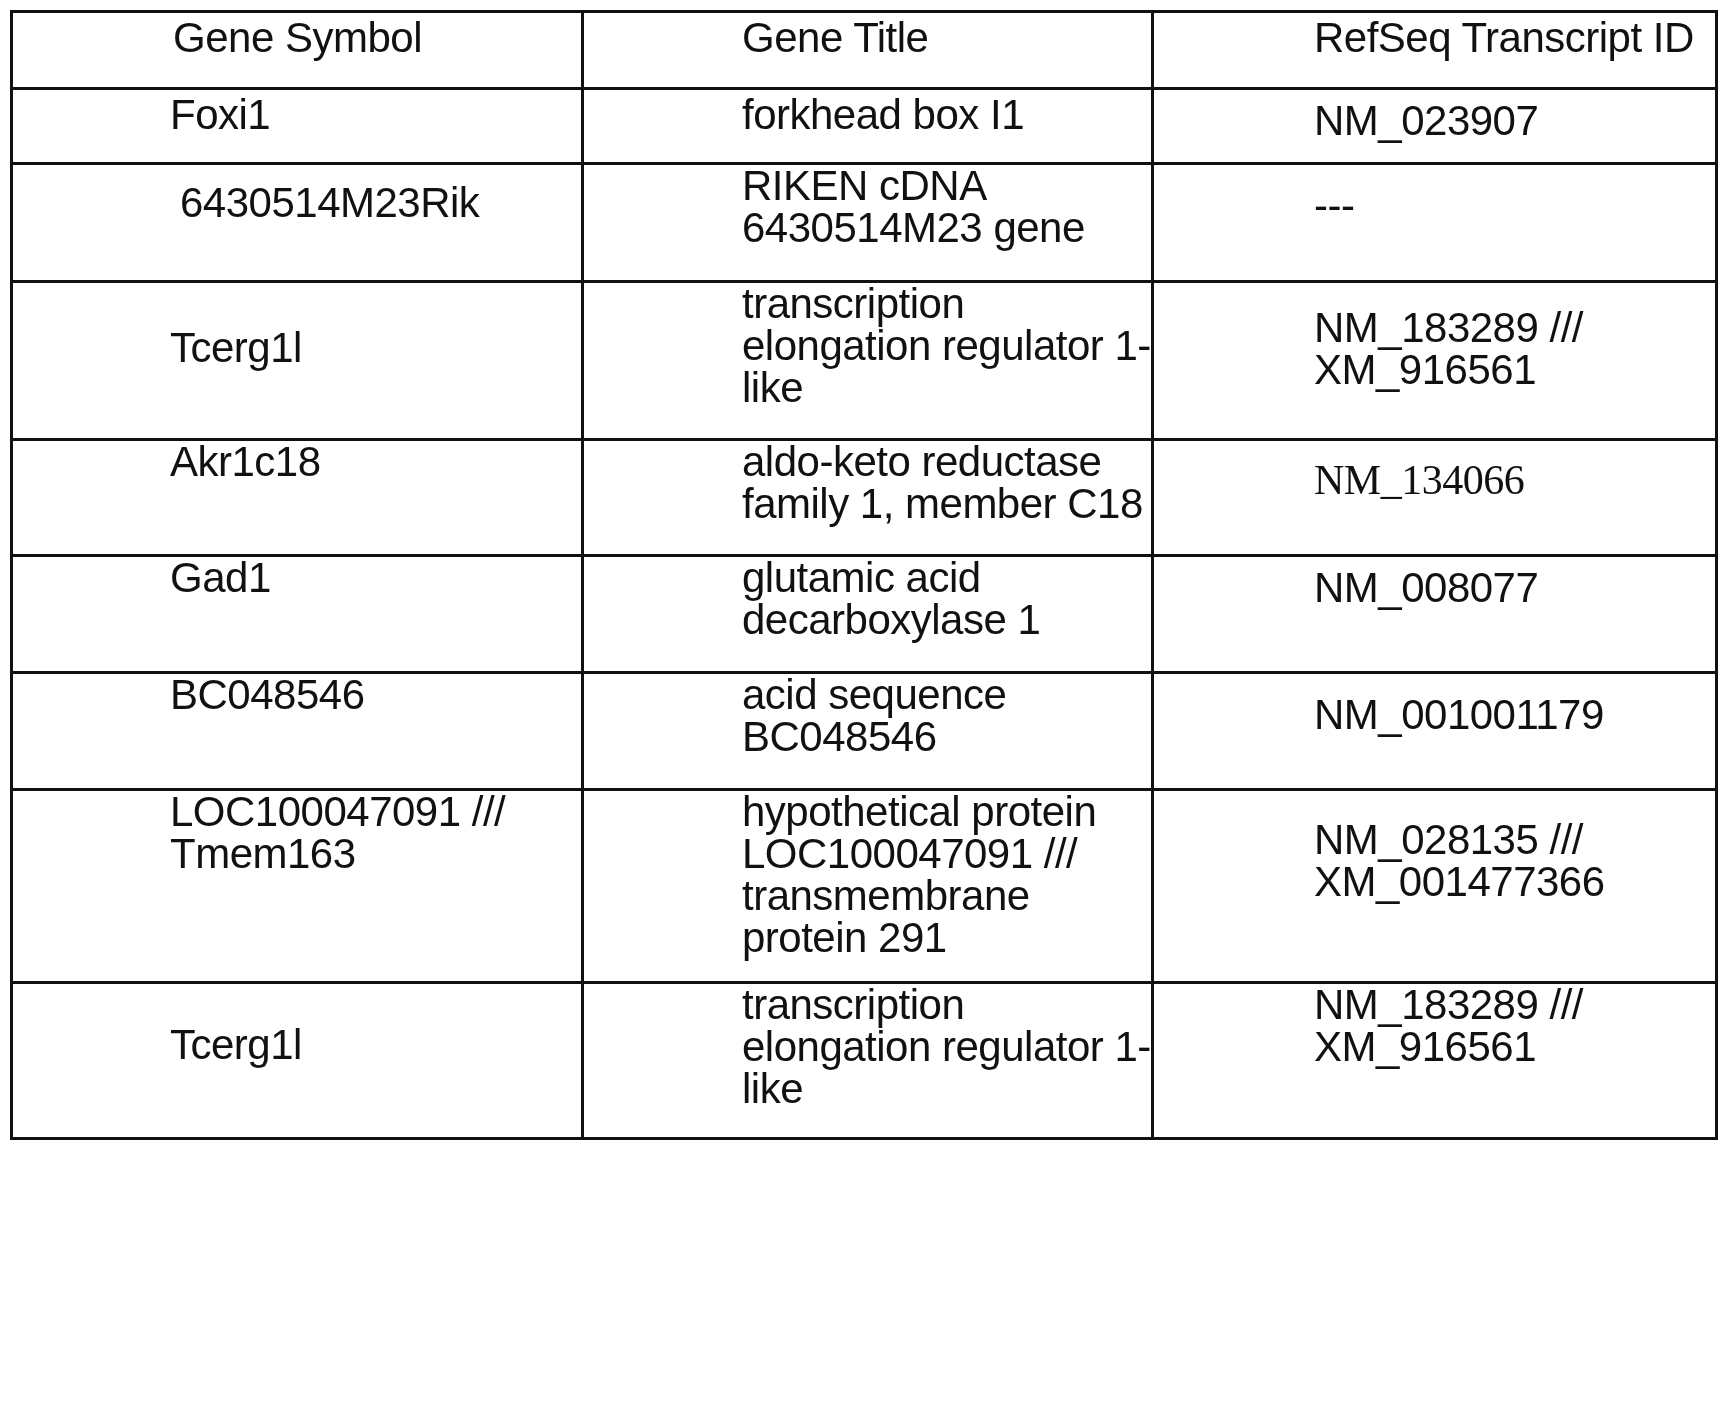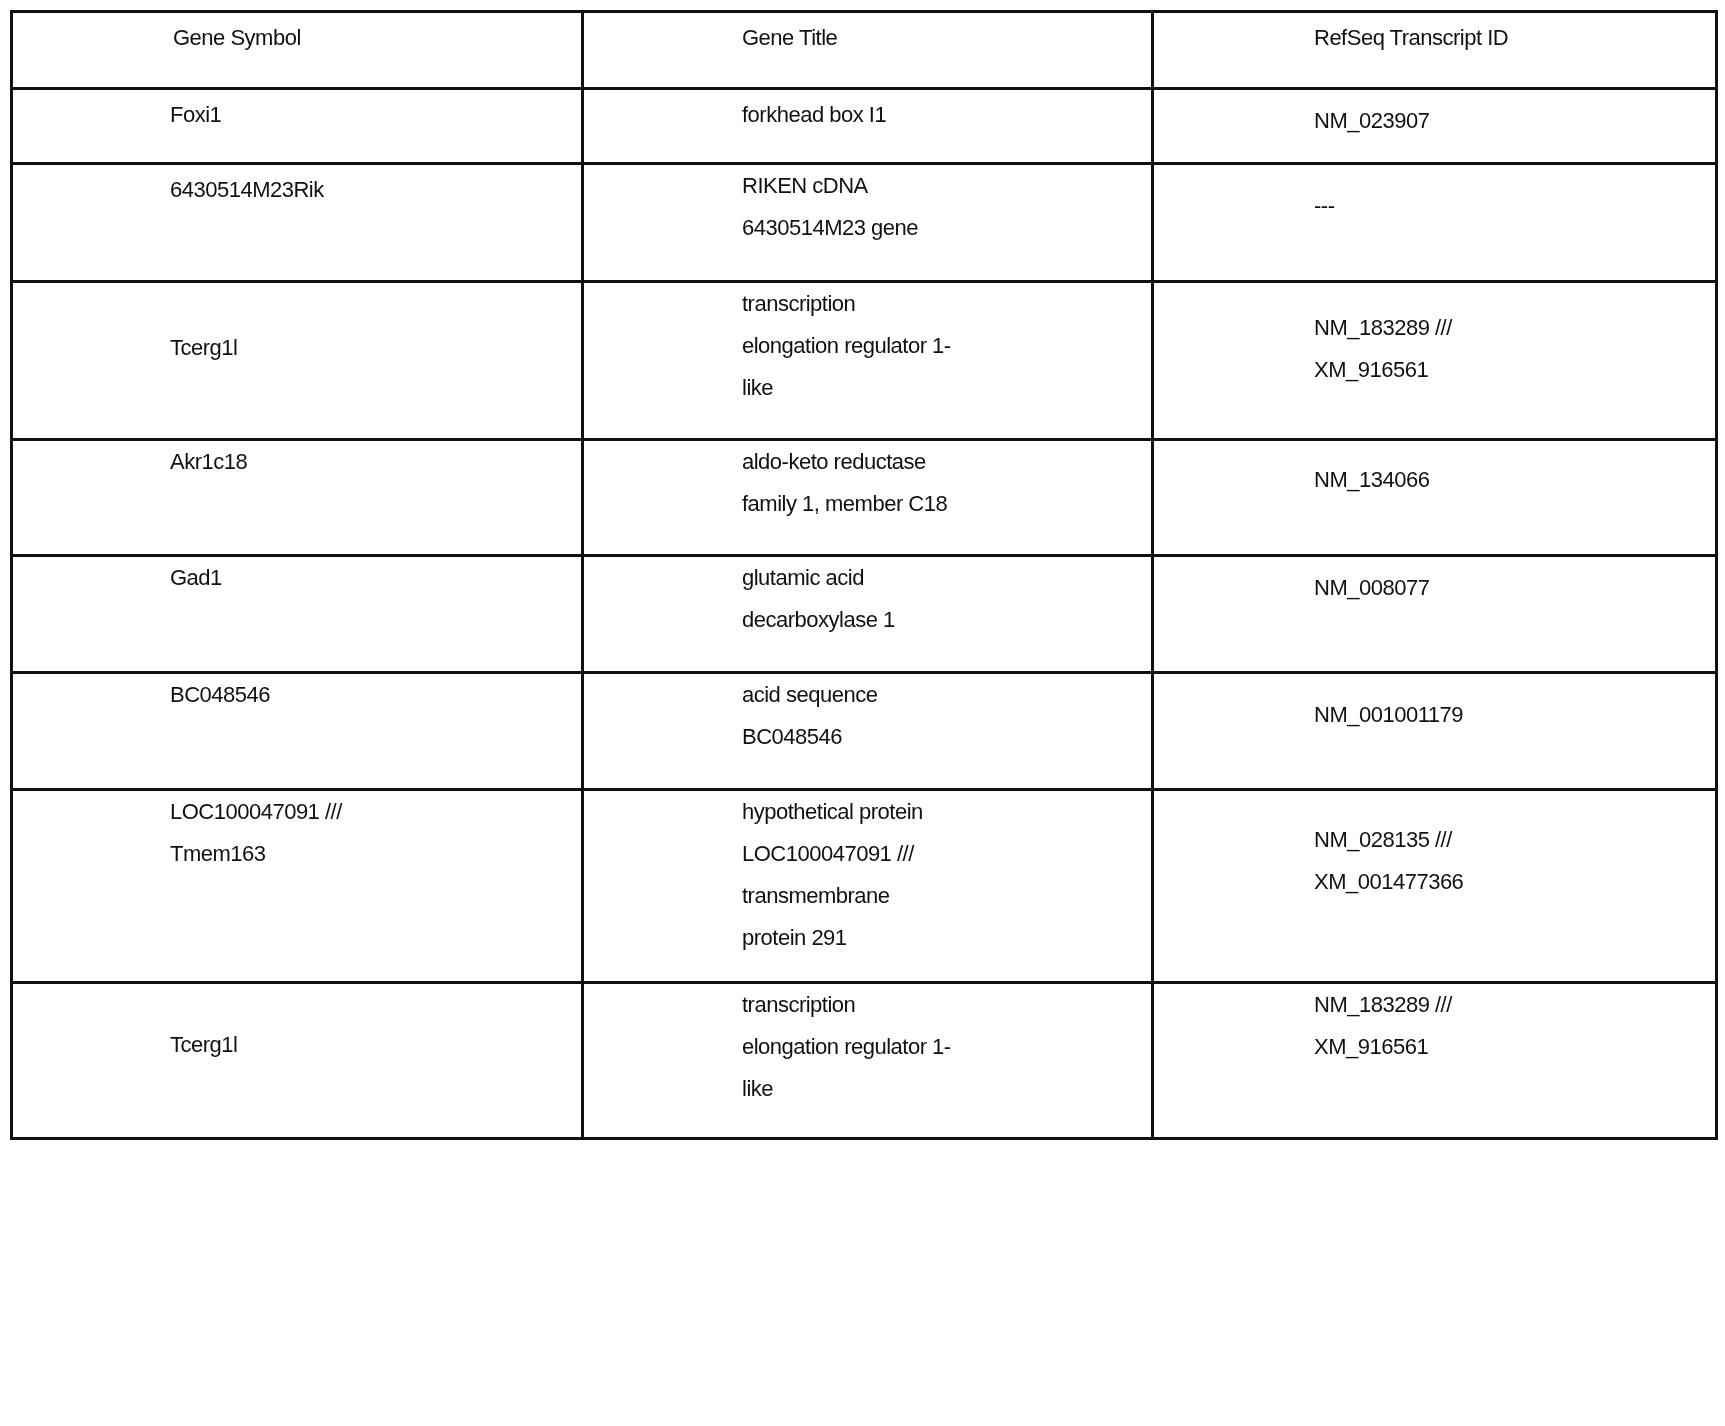--- a/index.html
+++ b/index.html
@@ -25,21 +25,21 @@
       border-collapse: collapse;
       width: 1705px;
       table-layout: fixed;
     }
     col.c1 { width: 571px; }
     col.c2 { width: 570px; }
     col.c3 { width: 564px; }
     th, td {
       border: 3px solid #111111;
       vertical-align: top;
-      font-size: 22px;
+      font-size: 42px;
       line-height: 42px;
       font-weight: normal;
       text-align: left;
       padding: 0;
       transform: scaleX(0.92);
       transform-origin: left;
     }
     th, td { transform: none; }
     .cell-inner {
       position: relative;
@@ -71,27 +71,27 @@
     tr.r2 { height: 158px; }
     tr.r3 { height: 116px; }
     tr.r4 { height: 116px; }
     tr.r5 { height: 116px; }
     tr.r6 { height: 155px; }
     tr.r7 { height: 193px; }
     tr.r8 { height: 156px; }
     td .cell-inner { height: inherit; }
     tr.r0 td .cell-inner { align-items: flex-start; padding-top: 4px; }
     tr.r0 td.ref .cell-inner { padding-top: 10px; }
-    tr.r1 td.sym .cell-inner { padding-top: 4px; }
+    tr.r1 td.sym .cell-inner { padding-top: 17px; margin-left: 10px; }
     tr.r1 td.ref .cell-inner { padding-top: 20px; }
     tr.r2 td.sym .cell-inner { padding-top: 44px; }
     tr.r2 td.title .cell-inner { padding-bottom: 24px; }
     tr.r2 td.ref .cell-inner { padding-top: 24px; }
     tr.r3 td.title .cell-inner { padding-bottom: 18px; }
-    tr.r3 td.ref .cell-inner { padding-top: 18px; }
+    tr.r3 td.ref .cell-inner { padding-top: 18px; font-family: Liberation Serif, serif; }
     tr.r3 td.sym .cell-inner { padding-bottom: 0px; }
     tr.r4 td.title .cell-inner { padding-bottom: 30px; }
     tr.r4 td.ref .cell-inner { padding-top: 10px; }
     tr.r4 td.sym .cell-inner { padding-bottom: 10px; }
     tr.r5 td.title .cell-inner { padding-bottom: 30px; }
     tr.r5 td.ref .cell-inner { padding-top: 20px; }
     tr.r5 td.sym .cell-inner { padding-bottom: 10px; }
     tr.r6 td.title .cell-inner { padding-bottom: 28px; }
     tr.r6 td.ref .cell-inner { padding-top: 48px; }
     tr.r6 td.sym .cell-inner { padding-top: 30px; }

